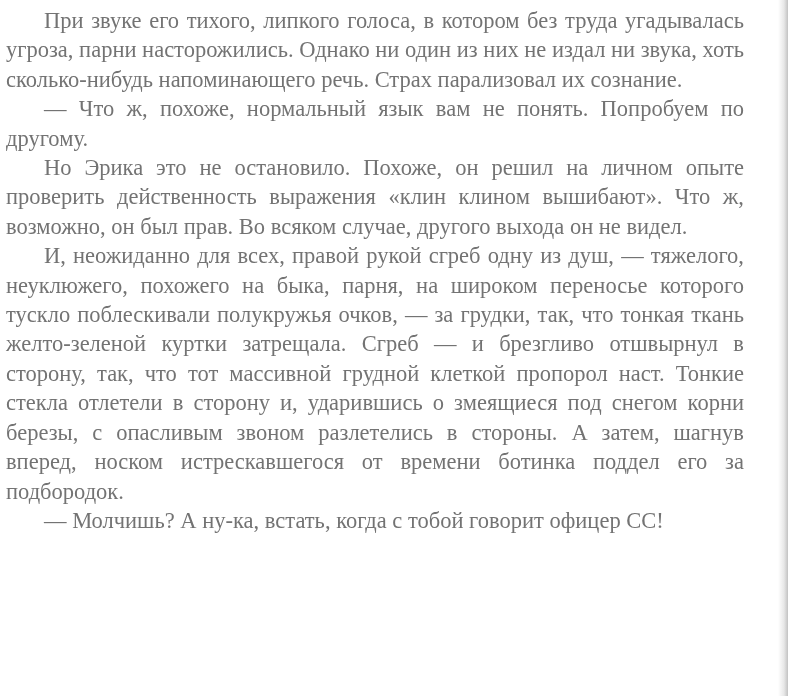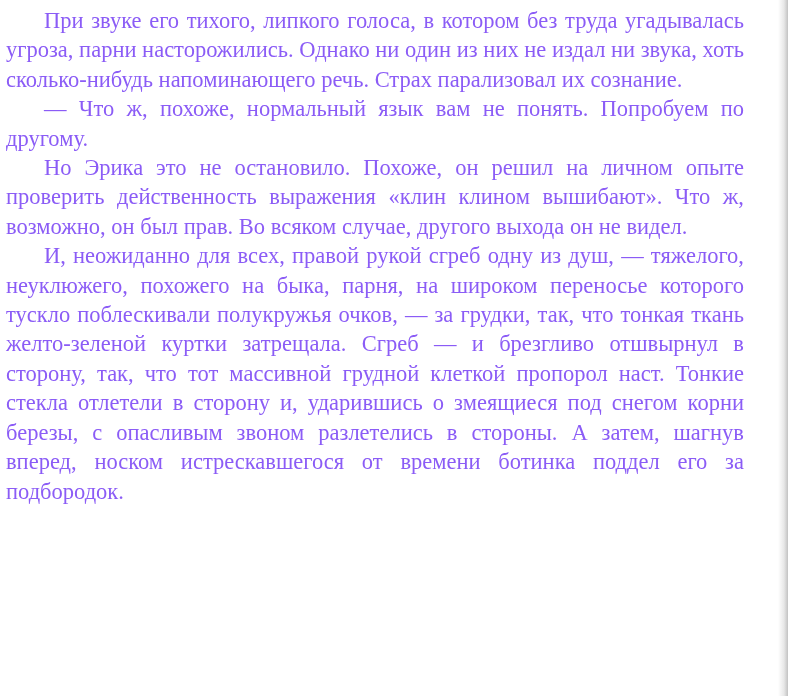--- a/index.html
+++ b/index.html
@@ -13,21 +13,21 @@
     background: #ffffff;
     position: relative;
     overflow: hidden;
     box-sizing: border-box;
     padding: 6px 44px 0 6px;
   }
   .text-body {
     font-family: "Liberation Serif", "DejaVu Serif", serif;
     font-size: 22.5px;
     line-height: 29.4px;
-    color: #8b5cf6;
+    color: #737373;
     text-align: justify;
     text-justify: inter-word;
     hyphens: manual;
   }
   .para {
     margin: 0;
     text-indent: 38px;
     text-align: justify;
   }
   .edge-shadow {
@@ -42,15 +42,16 @@
 </style>
 </head>
 <body>
 
 <div class="page">
   <div class="text-body">
     <p class="para">При звуке его тихого, липкого голоса, в котором без труда угадывалась угроза, парни насторожились. Однако ни один из них не издал ни звука, хоть сколько-нибудь напоминающего речь. Страх парализовал их сознание.</p>
     <p class="para">— Что ж, похоже, нормальный язык вам не понять. Попробуем по другому.</p>
     <p class="para">Но Эрика это не остановило. Похоже, он решил на личном опыте проверить действенность выражения «клин клином вышибают». Что ж, возможно, он был прав. Во всяком случае, другого выхода он не видел.</p>
     <p class="para">И, неожиданно для всех, правой рукой сгреб одну из душ, — тяжелого, неуклюжего, похожего на быка, парня, на широком переносье которого тускло поблескивали полукружья очков, — за грудки, так, что тонкая ткань желто-зеленой куртки затрещала. Сгреб — и брезгливо отшвырнул в сторону, так, что тот массивной грудной клеткой пропорол наст. Тонкие стекла отлетели в сторону и, ударившись о змеящиеся под снегом корни березы, с опасливым звоном разлетелись в стороны. А затем, шагнув вперед, носком истрескавшегося от времени ботинка поддел его за подбородок.</p>
+    <p class="para">— Молчишь? А ну-ка, встать, когда с тобой говорит офицер СС!</p>
   </div>
   <div class="edge-shadow"></div>
 </div>
 
 </body></html>

